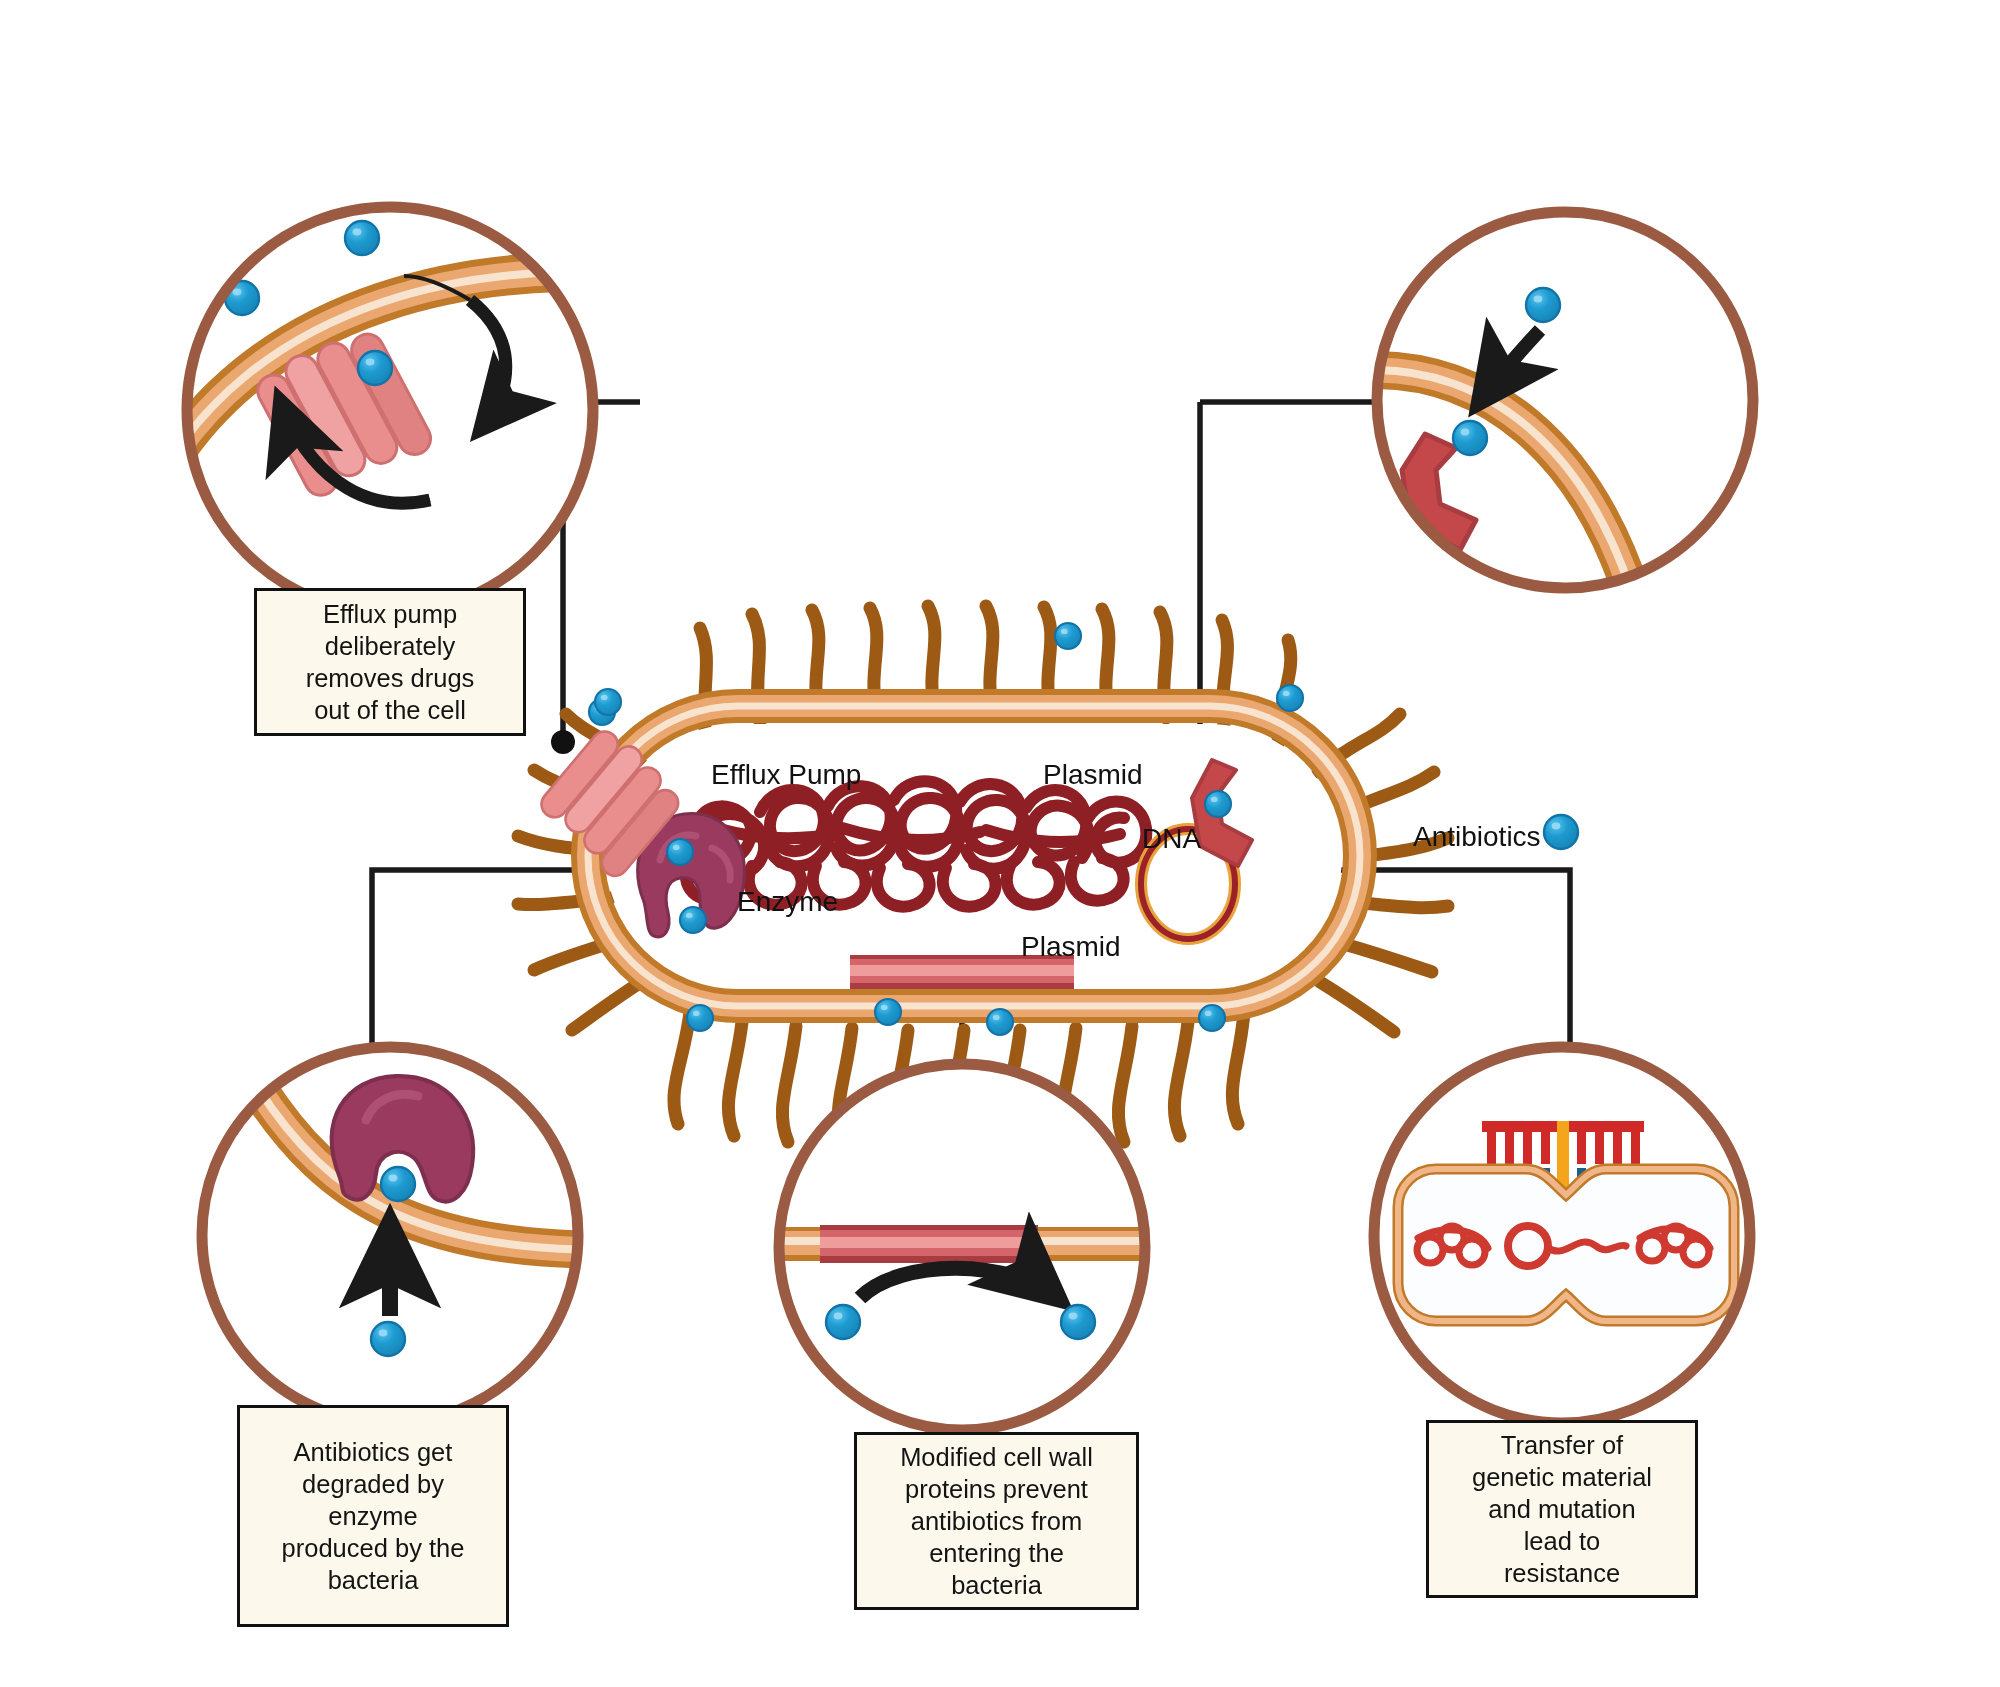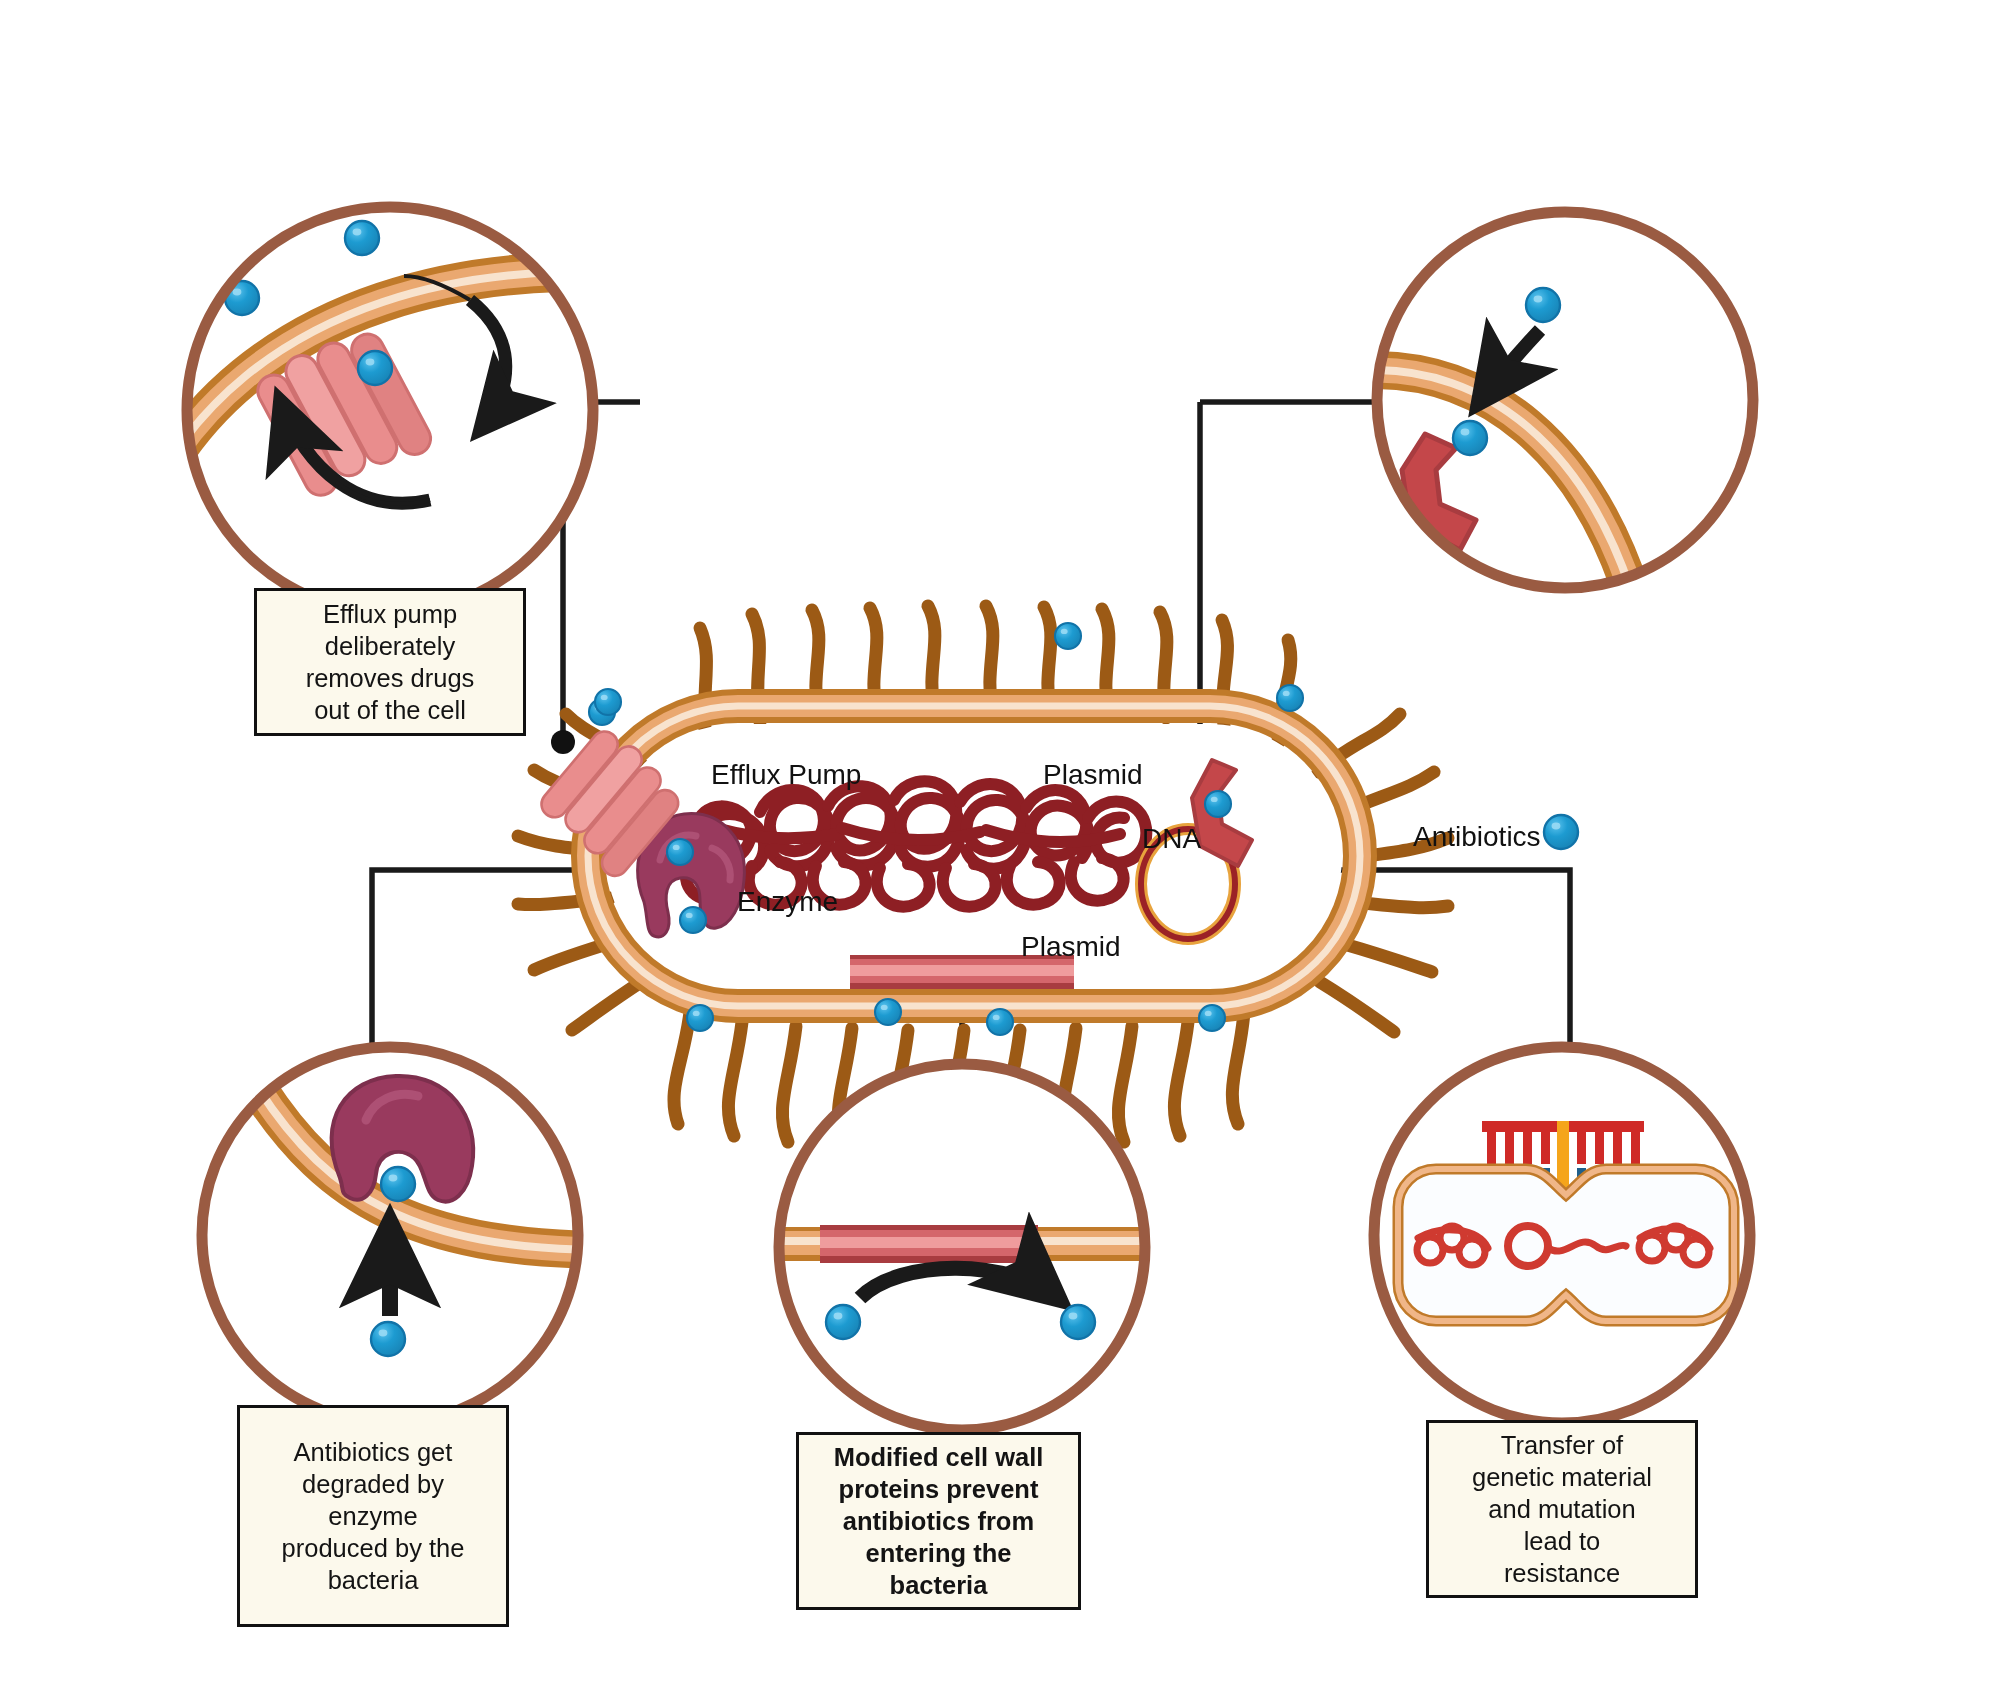--- a/index.html
+++ b/index.html
@@ -39,21 +39,21 @@
     font-family:"Liberation Sans", sans-serif;
     font-size:25.5px;
     line-height:32px;
     color:#141414;
     padding:7px 10px;
     white-space:pre-line;
   }
   #cb-efflux   {left:254px; top:588px;  width:272px; height:148px;}
   #cb-receptor {left:1431px;top:588px;  width:272px; height:148px;}
   #cb-enzyme   {left:237px; top:1405px; width:272px; height:222px;}
-  #cb-wall     {left:796px; top:1432px; width:285px; height:178px;font-weight:bold;}
+  #cb-wall     {left:854px; top:1432px; width:285px; height:178px;}
   #cb-transfer {left:1426px;top:1420px; width:272px; height:178px;text-align:center;}
 
   
   .ilabel{
     position:absolute;
     font-family:"Liberation Sans", sans-serif;
     font-size:28px;color:#111111;white-space:nowrap;
   }
   #lb-efflux   {left:711px;  top:759px;}
   #lb-receptor {left:1043px; top:759px;}

